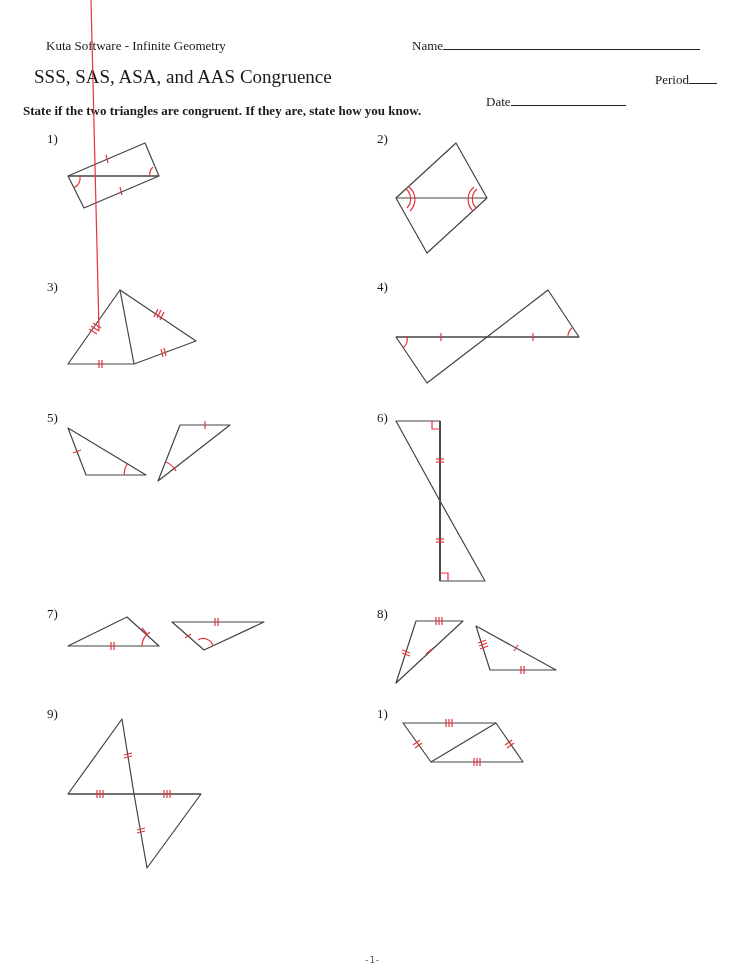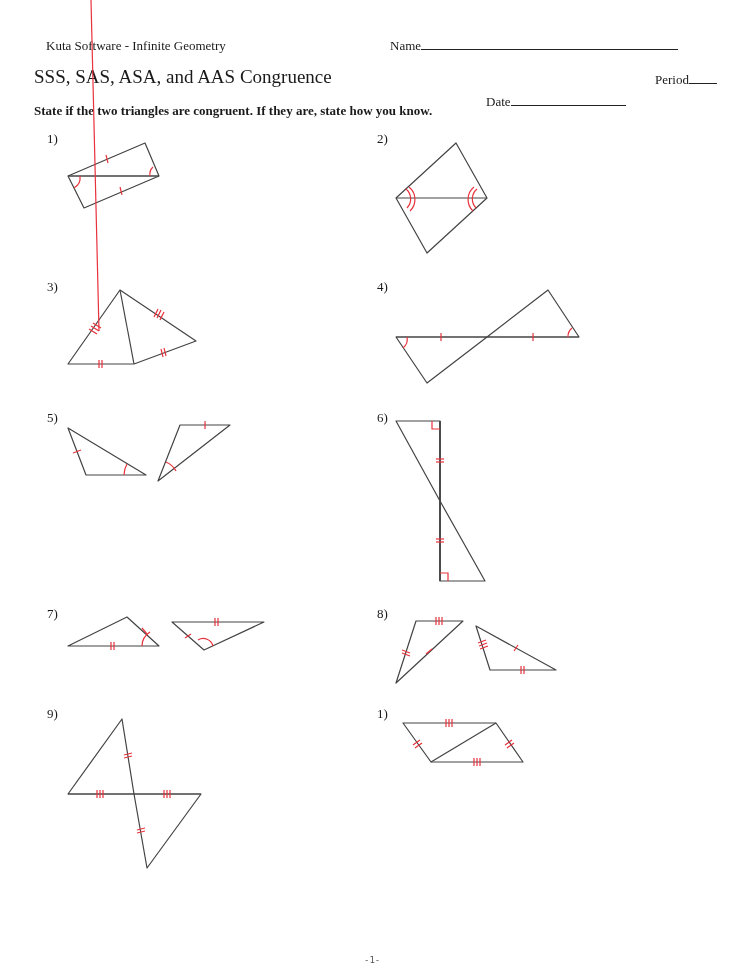--- a/index.html
+++ b/index.html
@@ -11,31 +11,31 @@
     .instr { font-size:13px; font-weight:bold; }
     .pnum { font-size:13px; }
     .blank { display:inline-block; border-bottom:1px solid #222; vertical-align:baseline; height:1px; }
     svg.fig { position:absolute; left:0; top:0; }
     .footer { font-family:"DejaVu Sans Mono", monospace; font-size:9px; color:#555; }
   </style>
 </head>
 <body>
 
 <div class="abs hdr-small" style="left:46px; top:38px;">Kuta Software - Infinite Geometry</div>
-<div class="abs hdr-small" style="left:390px; top:38px;">
+<div class="abs hdr-small" style="left:412px; top:38px;">
   <span>Name</span><span class="blank" style="width:257px;"></span>
 </div>
 <div class="abs title" style="left:34px; top:66px;">SSS, SAS, ASA, and AAS Congruence</div>
 <div class="abs hdr-small" style="left:486px; top:72px;margin-top:22px;">
   <span>Date</span><span class="blank" style="width:115px;"></span>
 </div>
 <div class="abs hdr-small" style="left:655px; top:72px;">
   <span>Period</span><span class="blank" style="width:28px;"></span>
 </div>
-<div class="abs instr" style="left:34px; top:103px;text-align:center;">State if the two triangles are congruent.  If they are, state how you know.</div>
+<div class="abs instr" style="left:23px; top:103px;text-align:center;">State if the two triangles are congruent.  If they are, state how you know.</div>
 
 <div class="abs pnum" style="left:47px; top:131px;">1)</div>
 <div class="abs pnum" style="left:377px; top:131px;">2)</div>
 <div class="abs pnum" style="left:47px; top:279px;">3)</div>
 <div class="abs pnum" style="left:377px; top:279px;">4)</div>
 <div class="abs pnum" style="left:47px; top:410px;">5)</div>
 <div class="abs pnum" style="left:377px; top:410px;">6)</div>
 <div class="abs pnum" style="left:47px; top:606px;">7)</div>
 <div class="abs pnum" style="left:377px; top:606px;">8)</div>
 <div class="abs pnum" style="left:47px; top:706px;">9)</div>

